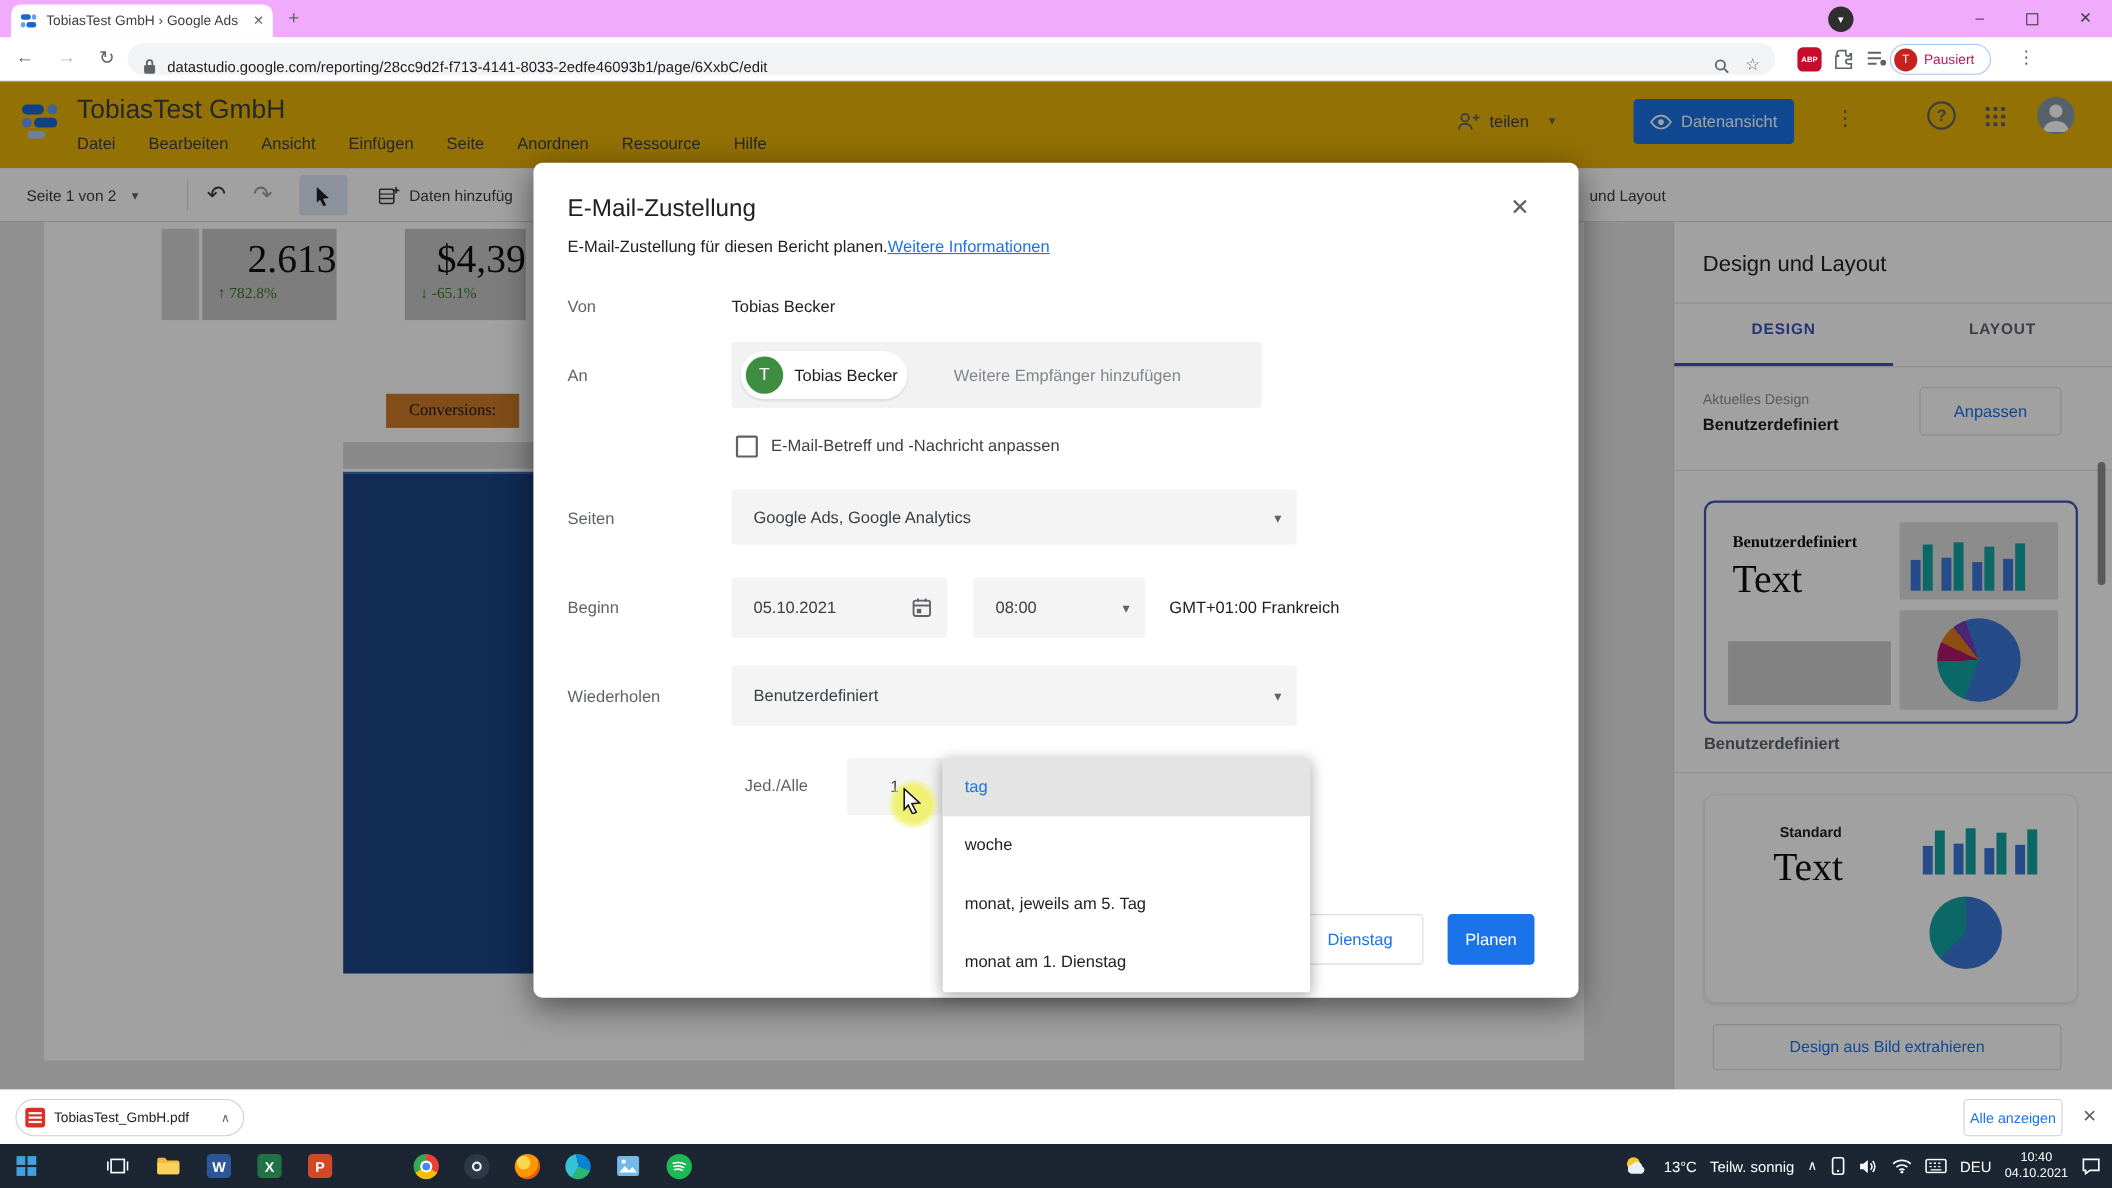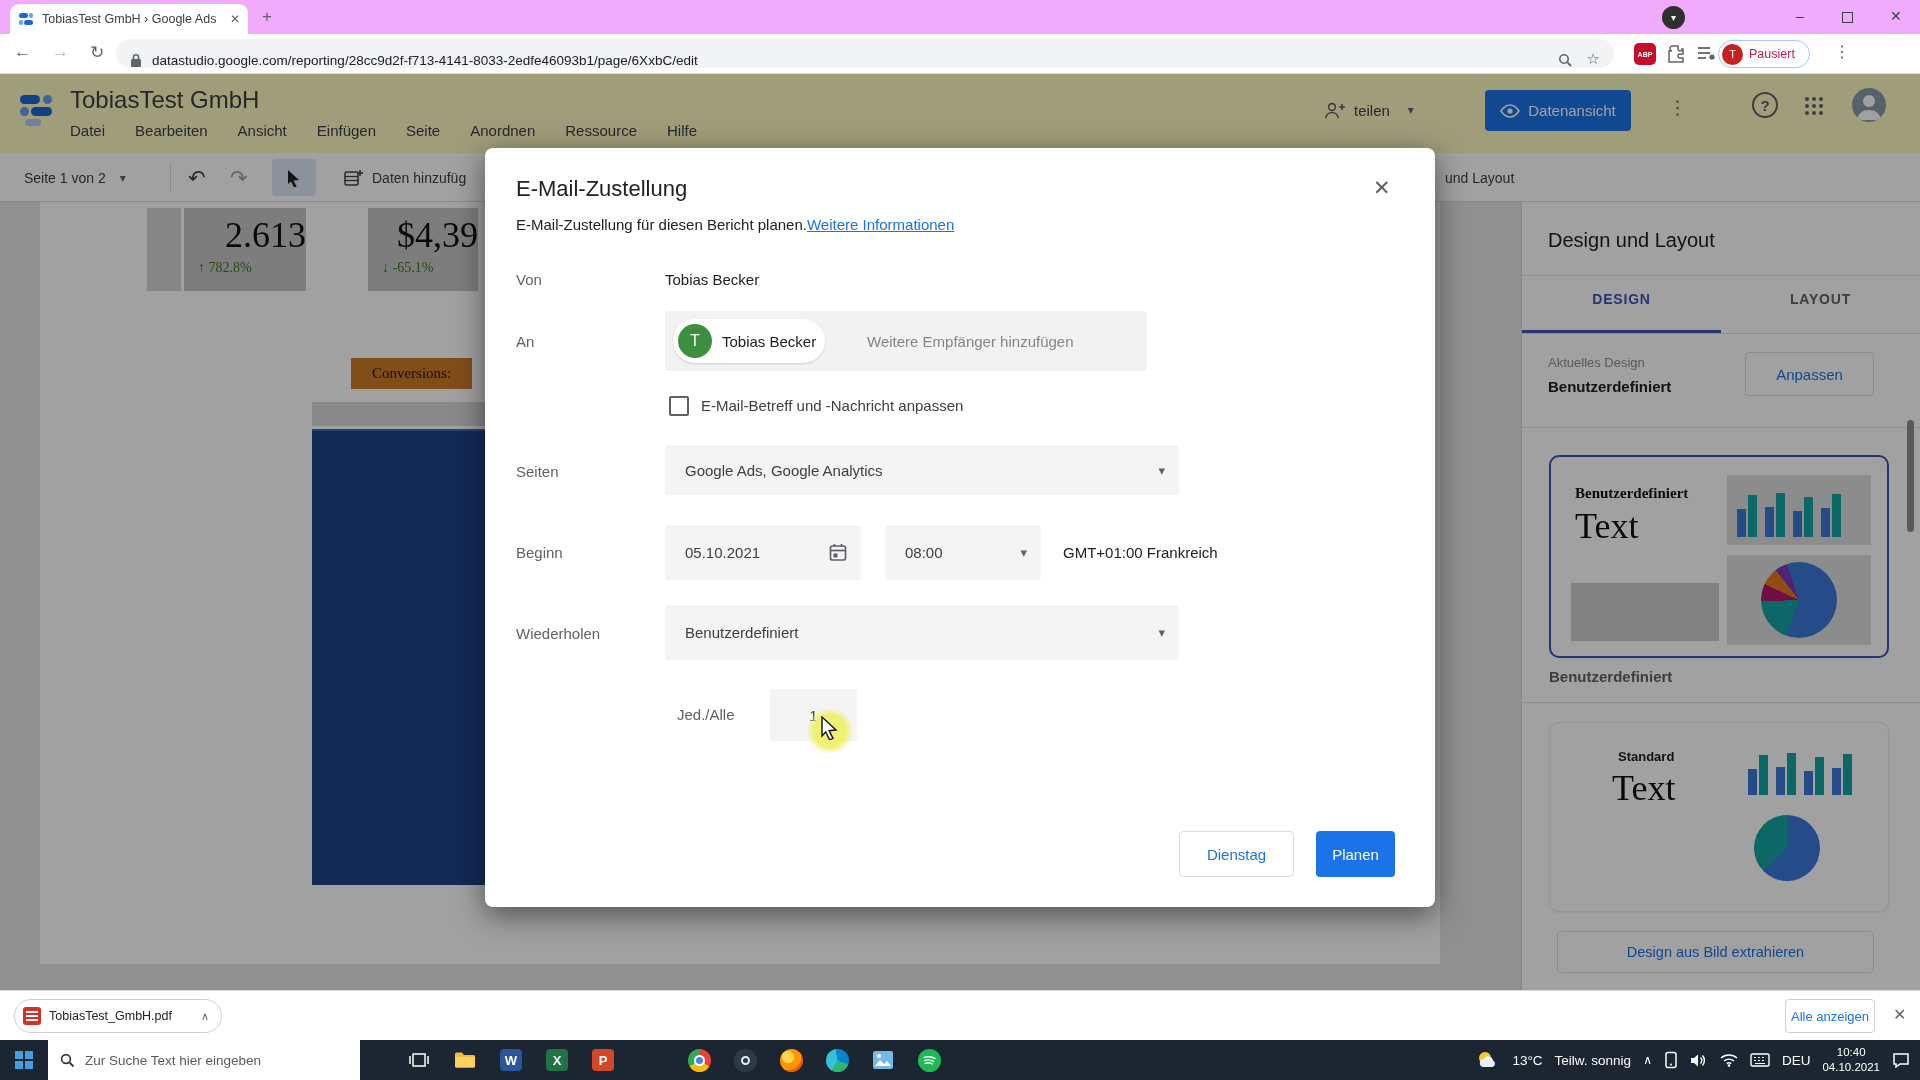--- a/index.html
+++ b/index.html
@@ -24,21 +24,21 @@
   .omni-ic { color:#5f6368; font-size:15px; margin-left:14px; }
   .abp { position:absolute; left:1634px; top:9px; width:22px; height:22px; background:#c70d2c; border-radius:5px; color:#fff; font-size:7px; font-weight:bold; display:flex; align-items:center; justify-content:center; }
   .chip { position:absolute; left:1718px; top:6px; width:92px; height:28px; border:1.5px solid #a8c7fa; border-radius:14px; background:#fff; display:flex; align-items:center; padding:0 8px 0 3px; }
   .chip-av { width:21px; height:21px; border-radius:50%; background:#c5221f; color:#fff; font-size:11px; display:flex; align-items:center; justify-content:center; }
   .chip-txt { font-size:12.5px; color:#be185d; margin-left:6px; }
 
   
   .page { position:absolute; left:0; top:74px; width:1920px; height:916px; background:#e4e4e4; }
   .dim { position:absolute; inset:0; background:rgba(0,0,0,0.37); z-index:5; }
 
-  .app-header { position:absolute; left:0; top:0; width:1920px; height:79px; background:#fef9c3; }
+  .app-header { position:absolute; left:0; top:0; width:1920px; height:79px; background:#eab308; }
   .app-title { position:absolute; left:70px; top:12px; font-size:24px; color:#3c4043; }
   .menus { position:absolute; left:70px; top:48px; display:flex; gap:30px; font-size:15px; color:#3c4043; }
   .share-btn { position:absolute; left:1324px; top:16px; height:40px; display:flex; align-items:center; gap:8px; font-size:15px; color:#3c4043; }
   .view-btn { position:absolute; left:1485px; top:16px; width:146px; height:41px; background:#1a73e8; border-radius:4px; color:#fff; display:flex; align-items:center; justify-content:center; gap:8px; font-size:15px; }
   .hdr-ic { position:absolute; top:22px; color:#5f6368; font-size:19px; }
   .help-circ { position:absolute; left:1752px; top:18px; width:26px; height:26px; border:2px solid #5f6368; border-radius:50%; color:#5f6368; font-size:15px; font-weight:bold; display:flex; align-items:center; justify-content:center; }
   .avatar { position:absolute; left:1852px; top:14px; width:34px; height:34px; border-radius:50%; background:#8b9aa7; overflow:hidden; }
 
   .app-toolbar { position:absolute; left:0; top:79px; width:1920px; height:49px; background:#fff; border-bottom:1px solid #dadada; }
   .tb-item { position:absolute; top:0; height:49px; display:flex; align-items:center; font-size:14px; color:#3c4043; }
@@ -399,20 +399,26 @@
 
       <div class="m-label" style="top:477px;">Wiederholen</div>
       <div class="field" style="left:180px;top:457px;width:514px;height:55px;padding-left:20px;">
         <span>Benutzerdefiniert</span>
         <span class="caret">▾</span>
       </div>
 
       <div class="m-label" style="left:192px;top:558px;">Jed./Alle</div>
       <div class="field" style="left:285px;top:541px;width:87px;height:52px;justify-content:center;">1</div>
 
+      <div class="dropdown">
+        <div class="opt hi">tag</div>
+        <div class="opt">woche</div>
+        <div class="opt">monat, jeweils am 5. Tag</div>
+        <div class="opt">monat am 1. Dienstag</div>
+      </div>
 
       <div class="btn btn-cancel">Dienstag</div>
       <div class="btn btn-ok">Planen</div>
 
       <div class="click-glow"></div>
       <svg class="cursor-svg" width="22" height="24" viewBox="0 0 22 24">
           <path d="M3 1l14 13-7 .7 4 7.6-3.4 1.6-3.9-7.9L3 20z" fill="#fff" stroke="#111" stroke-width="1.4"></path>
         </svg>
     </div>
   </div>
@@ -433,27 +439,20 @@
 
   <div class="taskbar">
     <div class="start">
       <div class="winlogo">
           <i></i>
           <i></i>
           <i></i>
           <i></i>
         </div>
     </div>
-    <div class="tsearch">
-      <svg width="15" height="15" viewBox="0 0 15 15">
-          <circle cx="6" cy="6" r="4.4" fill="none" stroke="#333" stroke-width="1.6"></circle>
-          <line x1="9.5" y1="9.5" x2="13.5" y2="13.5" stroke="#333" stroke-width="1.8"></line>
-        </svg>
-      <span>Zur Suche Text hier eingeben</span>
-    </div>
     <div class="tb-ic" style="margin-left:36px;">
       <svg width="20" height="18" viewBox="0 0 20 18">
           <rect x="4" y="3" width="12" height="12" fill="none" stroke="#fff" stroke-width="1.5"></rect>
           <path d="M1 5v8M19 5v8" stroke="#fff" stroke-width="1.5"></path>
         </svg>
     </div>
     <div class="tb-ic">
       <svg width="22" height="18" viewBox="0 0 22 18">
           <path d="M1 3a1.5 1.5 0 0 1 1.5-1.5H8l2 2.5h9.5A1.5 1.5 0 0 1 21 5.5V15a1.5 1.5 0 0 1-1.5 1.5h-17A1.5 1.5 0 0 1 1 15z" fill="#f6b73c"></path>
           <path d="M1 6h20v9a1.5 1.5 0 0 1-1.5 1.5h-17A1.5 1.5 0 0 1 1 15z" fill="#fbd25e"></path>

